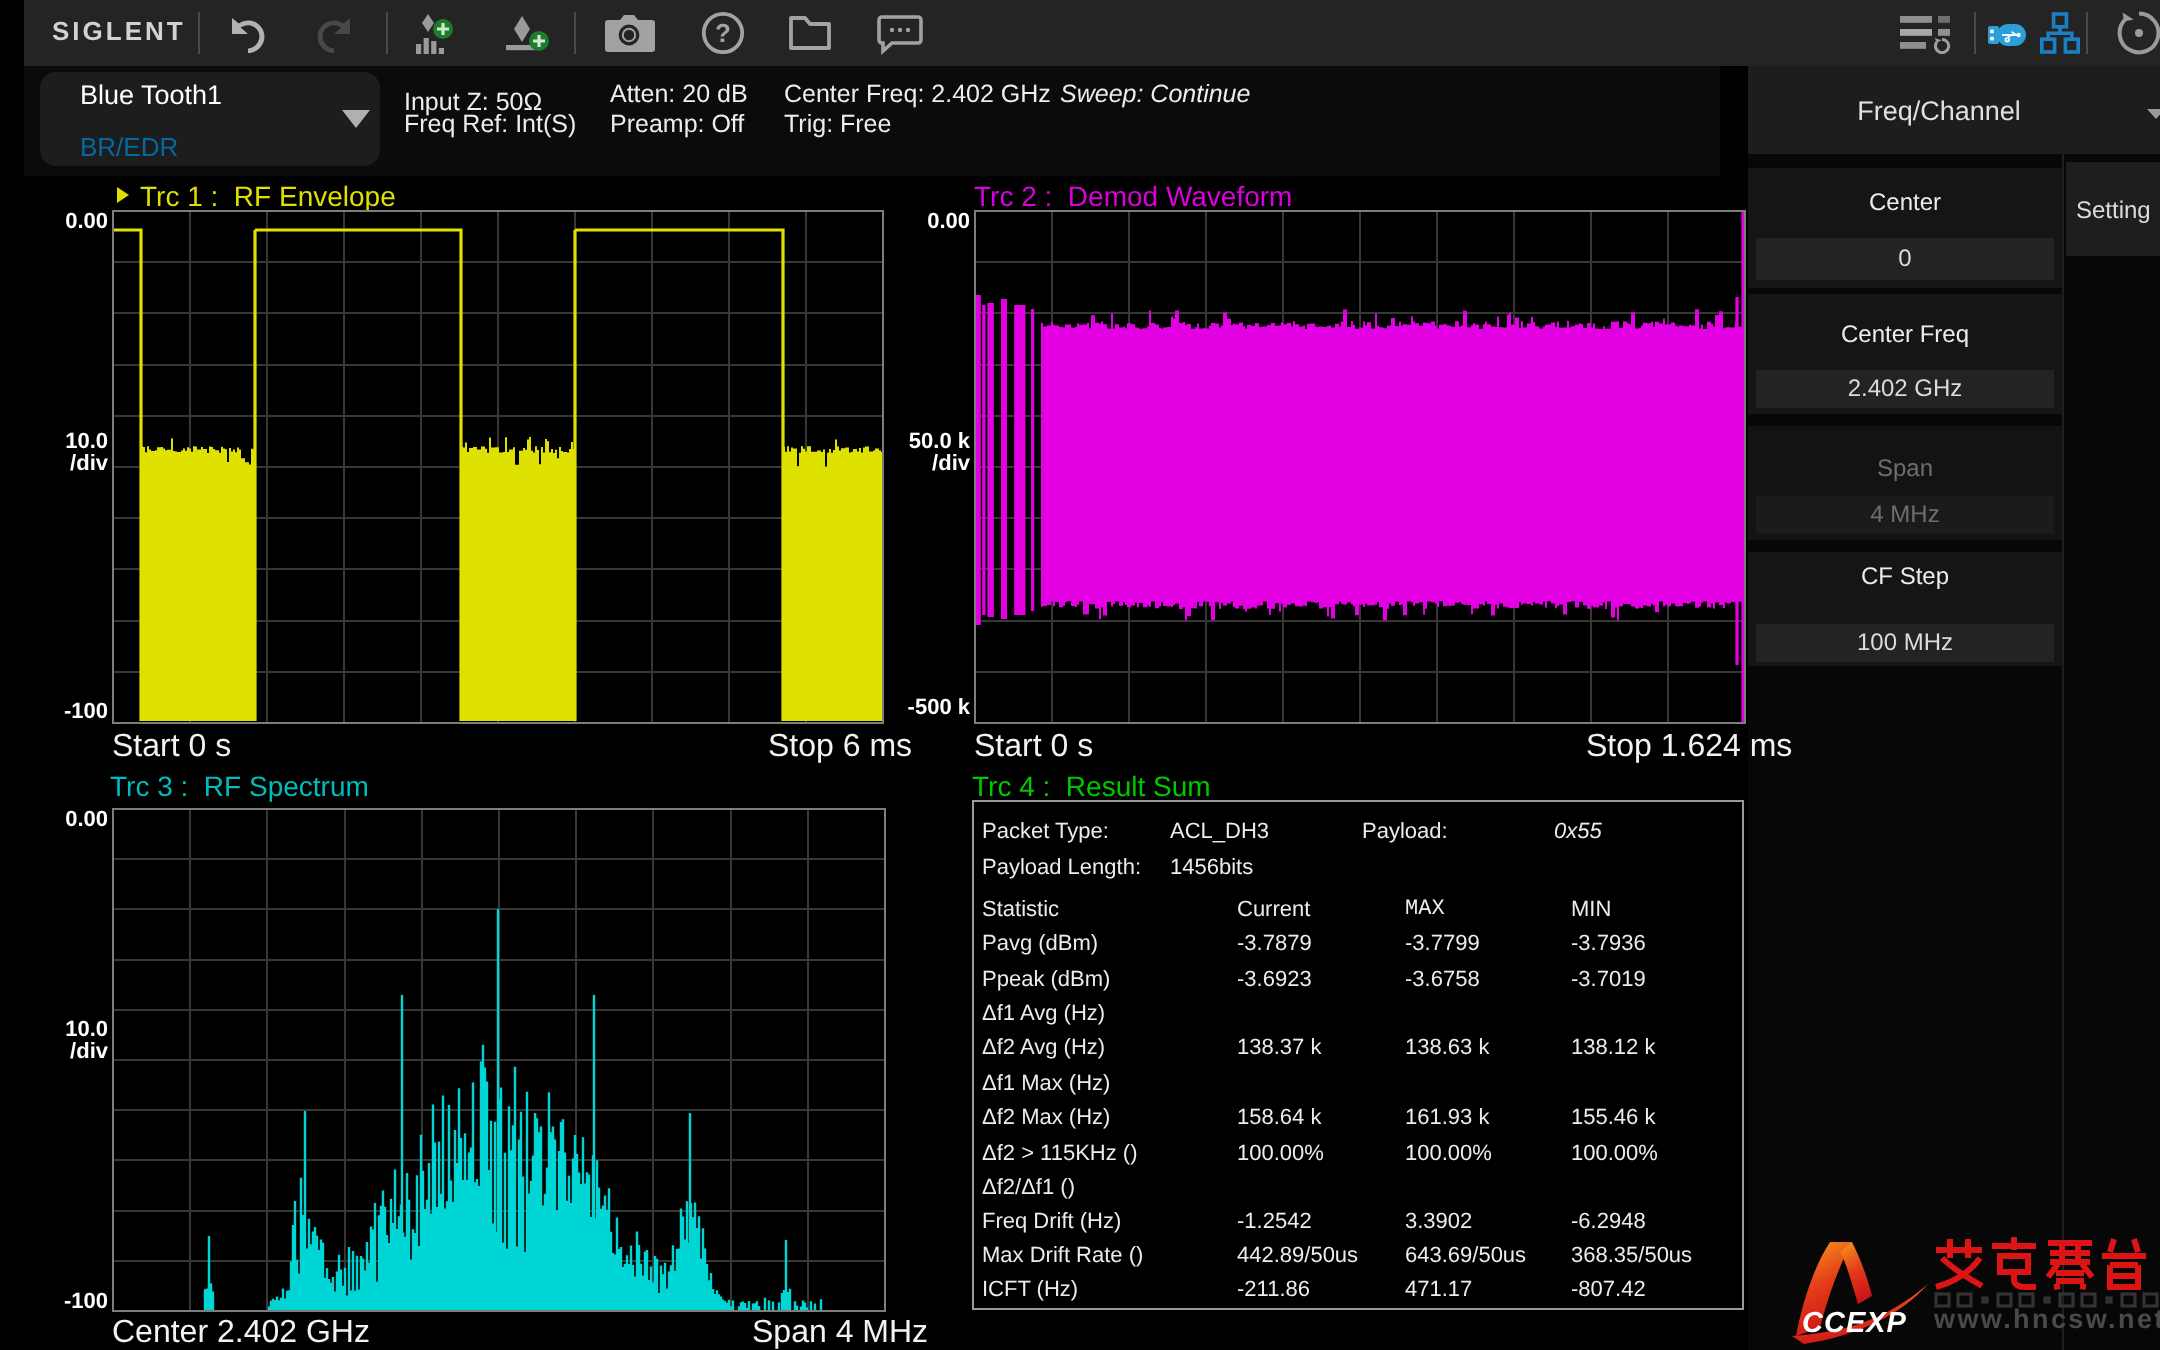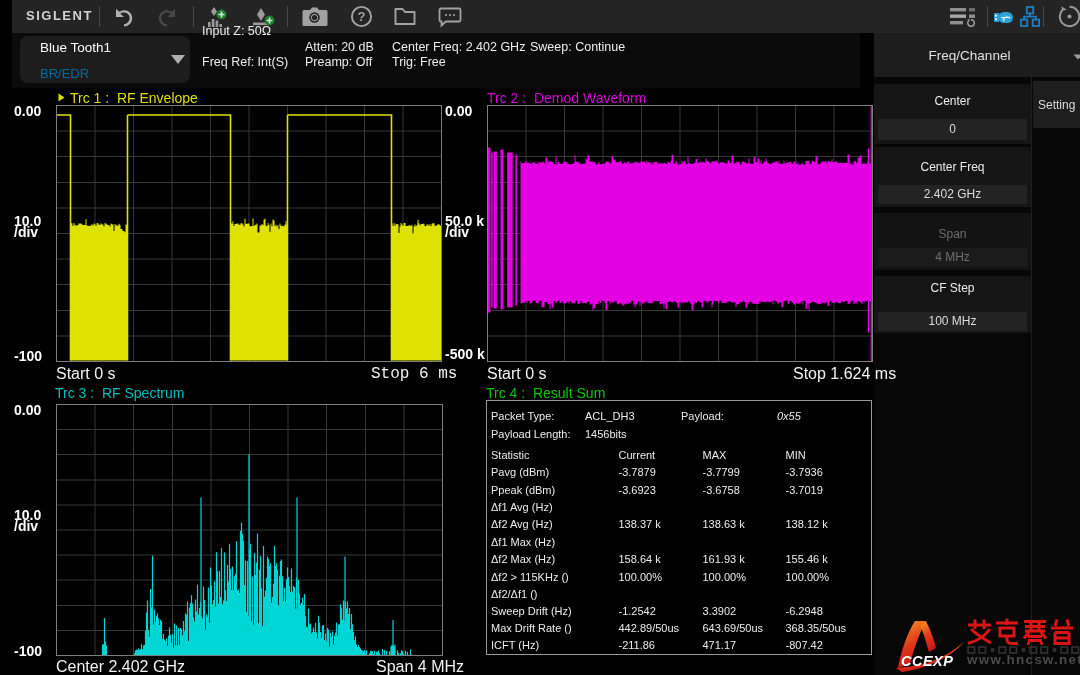--- a/index.html
+++ b/index.html
@@ -1,19 +1,19 @@
 <!DOCTYPE html>
 <html><head><meta charset="utf-8">
 <style>
   * { margin:0; padding:0; box-sizing:border-box; }
   body { width:1080px; height:675px; background:#000; overflow:hidden;
          font-family:"Liberation Sans", sans-serif; }
   #app { position:relative; width:1080px; height:675px; background:#000;margin-left:12px; }
   .abs { position:absolute; }
-  .lbl { position:absolute; color:#fff; font-size:14px; font-weight:bold; text-align:left; width:40px; line-height:11px; }
+  .lbl { position:absolute; color:#fff; font-size:11px; font-weight:bold; text-align:right; width:40px; line-height:11px; }
   .ax  { position:absolute; color:#f2f2f2; font-size:16px; white-space:nowrap; }
   .r2t { position:absolute; color:#ededed; font-size:12.5px; white-space:nowrap; }
   .ttl { position:absolute; font-size:14px; white-space:nowrap; }
   .pl  { position:absolute; width:157px; left:862px; text-align:center; color:#ececec; font-size:12px; }
   .pv  { position:absolute; width:149px; left:866px; background:#232323; color:#dcdcdc; font-size:12px; text-align:center; }
   .tc  { position:absolute; color:#ececec; font-size:11px; white-space:nowrap; }
 </style></head>
 <body>
 <div id="app">
 
@@ -95,27 +95,27 @@
  <circle cx="12.5" cy="12.5" r="2" fill="#9a9a9a"></circle>
 </svg>
 
 <div class="abs" style="left:0;top:33px;width:848px;height:55px;background:#0b0b0b;"></div>
 <div class="abs" style="left:8px;top:36px;width:170px;height:47px;background:#1d1d1d;border-radius:8px;"></div>
 <div class="abs" style="left:28px;top:40px;color:#fff;font-size:13.5px;">Blue Tooth1</div>
 <div class="abs" style="left:28px;top:66px;color:#0369a1;font-size:13px;">BR/EDR</div>
 <svg class="abs" style="left:158px;top:54px;" width="16" height="11" viewBox="0 0 16 11">
       <path d="M1 1 L15 1 L8 10 Z" fill="#b0b0b0"></path>
     </svg>
-<div class="r2t" style="left:190px;top:24px;">Input Z: 50Ω</div>
+<div class="r2t" style="left:190px;top:44px;">Input Z: 50Ω</div>
 <div class="r2t" style="left:190px;top:55px;">Freq Ref: Int(S)</div>
 <div class="r2t" style="left:293px;top:40px;">Atten: 20 dB</div>
 <div class="r2t" style="left:293px;top:55px;">Preamp: Off</div>
 <div class="r2t" style="left:380px;top:40px;">Center Freq: 2.402 GHz</div>
 <div class="r2t" style="left:380px;top:55px;">Trig: Free</div>
-<div class="r2t" style="left:518px;top:40px;">Sweep: Continue</div>
+<div class="r2t" style="left:518px;top:40px;font-style:italic;">Sweep: Continue</div>
 
 <div class="abs" style="left:862px;top:33px;width:218px;height:642px;background:#0a0a0a;"></div>
 <div class="abs" style="left:862px;top:33px;width:218px;height:44px;background:#1d1d1d;"></div>
 <div class="abs" style="left:862px;top:48px;width:191px;text-align:center;color:#e0e0e0;font-size:13.5px;">Freq/Channel</div>
 <svg class="abs" style="left:1061px;top:54px;" width="10" height="6" viewBox="0 0 10 6">
       <path d="M0.5 0.5 L9.5 0.5 L5 5.5 Z" fill="#9a9a9a"></path>
     </svg>
 <div class="abs" style="left:862px;top:77px;width:218px;height:598px;background:#070707;"></div>
 <div class="abs" style="left:1019px;top:77px;width:1px;height:598px;background:#1f1f1f;"></div>
 
@@ -168,21 +168,21 @@
         <polygon points="14,255.0 14,117.6 15,117.6 15,118.0 16,118.0 16,120.6 17,120.6 17,117.6 18,117.6 18,119.3 19,119.3 19,120.0 21,120.0 21,119.6 22,119.6 22,118.1 24,118.1 24,118.0 25,118.0 25,118.8 26,118.8 26,119.6 27,119.6 27,119.4 29,119.4 29,113.8 30,113.8 30,120.0 31,120.0 31,120.2 32,120.2 32,120.5 34,120.5 34,119.7 35,119.7 35,118.7 36,118.7 36,119.9 37,119.9 37,118.1 38,118.1 38,118.8 39,118.8 39,120.4 40,120.4 40,117.6 41,117.6 41,117.7 42,117.7 42,119.2 44,119.2 44,118.0 45,118.0 45,119.0 47,119.0 47,121.0 48,121.0 48,117.8 49,117.8 49,118.0 50,118.0 50,119.0 51,119.0 51,119.6 53,119.6 53,120.9 54,120.9 54,117.9 55,117.9 55,118.7 56,118.7 56,119.1 57,119.1 57,125.5 58,125.5 58,118.5 59,118.5 59,120.2 60,120.2 60,119.2 61,119.2 61,120.6 62,120.6 62,118.3 63,118.3 63,119.2 64,119.2 64,123.6 66,123.6 66,125.6 68,125.6 68,126.8 69,126.8 69,118.9 70,118.9 70,119.3 71,119.3 71,255.0" fill="#dfe200"></polygon>
         <polygon points="174,255.0 174,117.7 175,117.7 175,118.3 176,118.3 176,115.8 177,115.8 177,120.5 178,120.5 178,118.5 180,118.5 180,118.0 182,118.0 182,119.2 184,119.2 184,117.8 186,117.8 186,118.9 187,118.9 187,120.9 188,120.9 188,113.2 189,113.2 189,118.2 191,118.2 191,118.1 193,118.1 193,120.7 195,120.7 195,120.5 196,120.5 196,113.1 197,113.1 197,120.5 198,120.5 198,119.2 200,119.2 200,118.1 201,118.1 201,126.9 203,126.9 203,119.9 205,119.9 205,118.5 206,118.5 206,119.4 207,119.4 207,114.2 208,114.2 208,113.0 209,113.0 209,119.9 210,119.9 210,120.8 211,120.8 211,117.6 212,117.6 212,119.5 213,119.5 213,126.6 214,126.6 214,118.0 215,118.0 215,120.8 216,120.8 216,114.0 217,114.0 217,115.1 218,115.1 218,120.6 219,120.6 219,119.0 220,119.0 220,121.0 221,121.0 221,119.4 222,119.4 222,123.6 223,123.6 223,118.0 224,118.0 224,120.0 225,120.0 225,120.5 227,120.5 227,120.7 228,120.7 228,119.0 229,119.0 229,115.5 230,115.5 230,119.0 231,119.0 231,255.0" fill="#dfe200"></polygon>
         <polygon points="335,255.0 335,117.9 336,117.9 336,120.4 337,120.4 337,117.6 338,117.6 338,120.3 339,120.3 339,118.2 340,118.2 340,118.7 342,118.7 342,127.6 343,127.6 343,120.9 344,120.9 344,117.6 345,117.6 345,118.9 346,118.9 346,120.3 347,120.3 347,117.6 349,117.6 349,120.4 351,120.4 351,120.4 352,120.4 352,119.8 354,119.8 354,120.5 355,120.5 355,119.3 356,119.3 356,127.9 357,127.9 357,120.9 358,120.9 358,119.0 359,119.0 359,120.9 360,120.9 360,119.5 361,119.5 361,114.2 362,114.2 362,117.7 363,117.7 363,119.8 364,119.8 364,118.6 365,118.6 365,118.6 366,118.6 366,118.2 368,118.2 368,120.7 369,120.7 369,120.4 370,120.4 370,119.0 371,119.0 371,119.0 372,119.0 372,120.3 373,120.3 373,118.5 374,118.5 374,120.8 375,120.8 375,118.3 376,118.3 376,117.7 378,117.7 378,120.2 380,120.2 380,119.7 381,119.7 381,118.8 383,118.8 383,119.8 384,119.8 384,120.5 385,120.5 385,255.0" fill="#dfe200"></polygon>
  <rect x="0" y="0" width="385" height="256" fill="none" stroke="#7d7d7d" stroke-width="1"></rect>
       </g>
 </svg>
 <div class="lbl" style="left:2px;top:106px;">0.00</div>
 <div class="lbl" style="left:2px;top:216px;">10.0<br>/div</div>
 <div class="lbl" style="left:2px;top:351px;">-100</div>
 <div class="ax" style="left:44px;top:365px;">Start 0 s</div>
-<div class="ax" style="left:359px;top:365px;font-family:Liberation Mono, monospace;">Stop 6 ms</div>
+<div class="ax" style="left:372px;top:365px;">Stop 6 ms</div>
 
 <div class="ttl" style="left:475px;top:90px;color:#db00db;">Trc 2 :&nbsp;&nbsp;Demod Waveform</div>
 <svg class="abs" style="left:475px;top:105px;" width="386" height="257" viewBox="0 0 386 257">
  <g transform="translate(0.5,0.5)">
         <g stroke="#373737" stroke-width="1">
           <line x1="38.5" y1="0" x2="38.5" y2="256"></line>
           <line x1="77.0" y1="0" x2="77.0" y2="256"></line>
           <line x1="115.5" y1="0" x2="115.5" y2="256"></line>
           <line x1="154.0" y1="0" x2="154.0" y2="256"></line>
           <line x1="192.5" y1="0" x2="192.5" y2="256"></line>
@@ -254,21 +254,21 @@
 <div class="ttl" style="left:474px;top:384.5px;color:#00c800;">Trc 4 :&nbsp;&nbsp;Result Sum</div>
 <div class="abs" style="left:474px;top:400px;width:386px;height:255px;border:1px solid #999;"></div>
 <div class="tc" style="left:479px;top:410.2px;">Packet Type:</div>
 <div class="tc" style="left:573px;top:410.2px;">ACL_DH3</div>
 <div class="tc" style="left:669px;top:410.2px;text-align:center;">Payload:</div>
 <div class="tc" style="left:765px;top:410.2px;font-style:italic;">0x55</div>
 <div class="tc" style="left:479px;top:427.7px;">Payload Length:</div>
 <div class="tc" style="left:573px;top:427.7px;">1456bits</div>
 <div class="tc" style="left:479px;top:448.7px;">Statistic</div>
 <div class="tc" style="left:606.5px;top:448.7px;">Current</div>
-<div class="tc" style="left:690.5px;top:448.7px;">MAX</div>
+<div class="tc" style="left:690.5px;top:448.7px;font-family:Liberation Mono, monospace;">MAX</div>
 <div class="tc" style="left:773.5px;top:448.7px;">MIN</div>
 <div class="tc" style="left:479px;top:466.2px;">Pavg (dBm)</div>
 <div class="tc" style="left:606.5px;top:466.2px;">-3.7879</div>
 <div class="tc" style="left:690.5px;top:466.2px;">-3.7799</div>
 <div class="tc" style="left:773.5px;top:466.2px;">-3.7936</div>
 <div class="tc" style="left:479px;top:483.7px;">Ppeak (dBm)</div>
 <div class="tc" style="left:606.5px;top:483.7px;">-3.6923</div>
 <div class="tc" style="left:690.5px;top:483.7px;">-3.6758</div>
 <div class="tc" style="left:773.5px;top:483.7px;">-3.7019</div>
 <div class="tc" style="left:479px;top:500.7px;">Δf1 Avg (Hz)</div>
@@ -279,21 +279,21 @@
 <div class="tc" style="left:479px;top:535.7px;">Δf1 Max (Hz)</div>
 <div class="tc" style="left:479px;top:553.2px;">Δf2 Max (Hz)</div>
 <div class="tc" style="left:606.5px;top:553.2px;">158.64 k</div>
 <div class="tc" style="left:690.5px;top:553.2px;">161.93 k</div>
 <div class="tc" style="left:773.5px;top:553.2px;">155.46 k</div>
 <div class="tc" style="left:479px;top:570.7px;">Δf2 &gt; 115KHz ()</div>
 <div class="tc" style="left:606.5px;top:570.7px;">100.00%</div>
 <div class="tc" style="left:690.5px;top:570.7px;">100.00%</div>
 <div class="tc" style="left:773.5px;top:570.7px;">100.00%</div>
 <div class="tc" style="left:479px;top:587.7px;">Δf2/Δf1 ()</div>
-<div class="tc" style="left:479px;top:604.7px;">Sweep Drift (Hz)</div>
+<div class="tc" style="left:479px;top:604.7px;">Freq Drift (Hz)</div>
 <div class="tc" style="left:606.5px;top:604.7px;">-1.2542</div>
 <div class="tc" style="left:690.5px;top:604.7px;">3.3902</div>
 <div class="tc" style="left:773.5px;top:604.7px;">-6.2948</div>
 <div class="tc" style="left:479px;top:622.2px;">Max Drift Rate ()</div>
 <div class="tc" style="left:606.5px;top:622.2px;">442.89/50us</div>
 <div class="tc" style="left:690.5px;top:622.2px;">643.69/50us</div>
 <div class="tc" style="left:773.5px;top:622.2px;">368.35/50us</div>
 <div class="tc" style="left:479px;top:639.2px;">ICFT (Hz)</div>
 <div class="tc" style="left:606.5px;top:639.2px;">-211.86</div>
 <div class="tc" style="left:690.5px;top:639.2px;">471.17</div>

